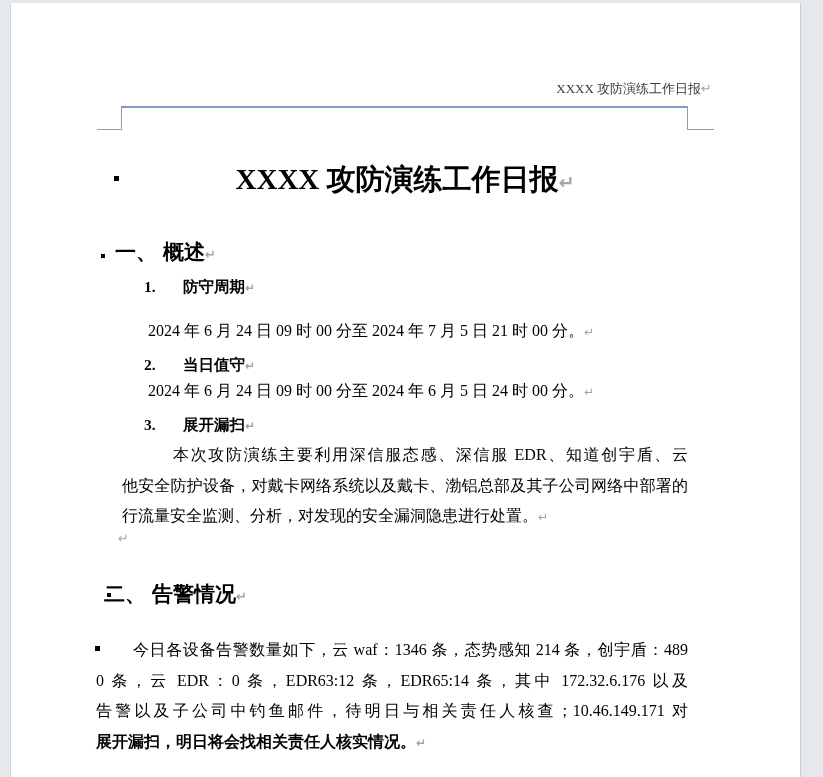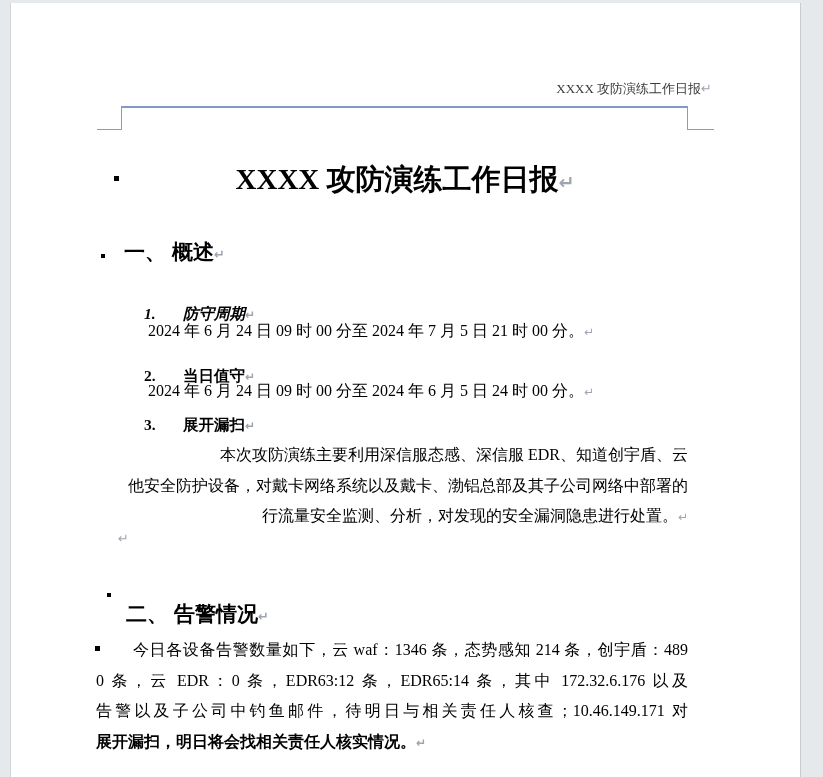--- a/index.html
+++ b/index.html
@@ -36,42 +36,42 @@
   .bullet { background:#000; }
   .b-title { left:114px; top:176px; width:5px; height:5px; }
   .b-s1    { left:101px; top:254px; width:4px; height:4px; }
   .b-s2    { left:107px; top:593px; width:4px; height:4px; }
   .b-para  { left:95px;  top:646px; width:5px; height:5px; }
   
   .h1 {
     font-family:"Liberation Sans","DejaVu Sans",sans-serif;
     font-weight:bold; font-size:21px; line-height:24px; white-space:nowrap;
   }
-  .h1-s1 { top:240px; left:115px;margin-left:9px; }
-  .h1-s2 { top:582px; left:126px;margin-top:20px; }
+  .h1-s1 { top:240px; left:115px; }
+  .h1-s2 { top:582px; left:104px; }
   .h1 .pfx { display:inline-block; width:48px; }
   
   .h2 {
     left:144px; font-size:15.5px; font-weight:bold; line-height:19px; white-space:nowrap;
     font-family:"Liberation Sans","DejaVu Sans",sans-serif;
   }
   .h2 .num {
     display:inline-block; width:39px;
     font-family:"Liberation Serif","DejaVu Serif",serif;
   }
-  .h2-1 { top:304px;font-style:italic; } .h2-2 { top:366px; } .h2-3 { top:415px; }
+  .h2-1 { top:277px; } .h2-2 { top:355px; } .h2-3 { top:415px; }
   
   .bodyline { font-size:16px; line-height:21px; white-space:nowrap; }
   .date { left:148px;text-align:right; }
   .d1 { top:320px; } .d2 { top:380px; }
   .just {
     white-space:normal; text-align:justify; text-align-last:justify;
     overflow:hidden; height:22px;
   }
-  .pA { left:122px; width:566px;text-align:right; }
+  .pA { left:122px; width:566px; }
   .pA1 { top:444px; padding-left:51px; }
   .pA2 { top:475px; }
   .pA3 { top:505px; }
   .pB { left:96px; width:592px; }
   .pB1 { top:639px; padding-left:37px; }
   .pB2 { top:670px; }
   .pB3 { top:700px; }
   .pB4 { top:731px;font-weight:bold; }
   
   .pilcrow { color:#9da5af; font-family:"DejaVu Sans",sans-serif; }

